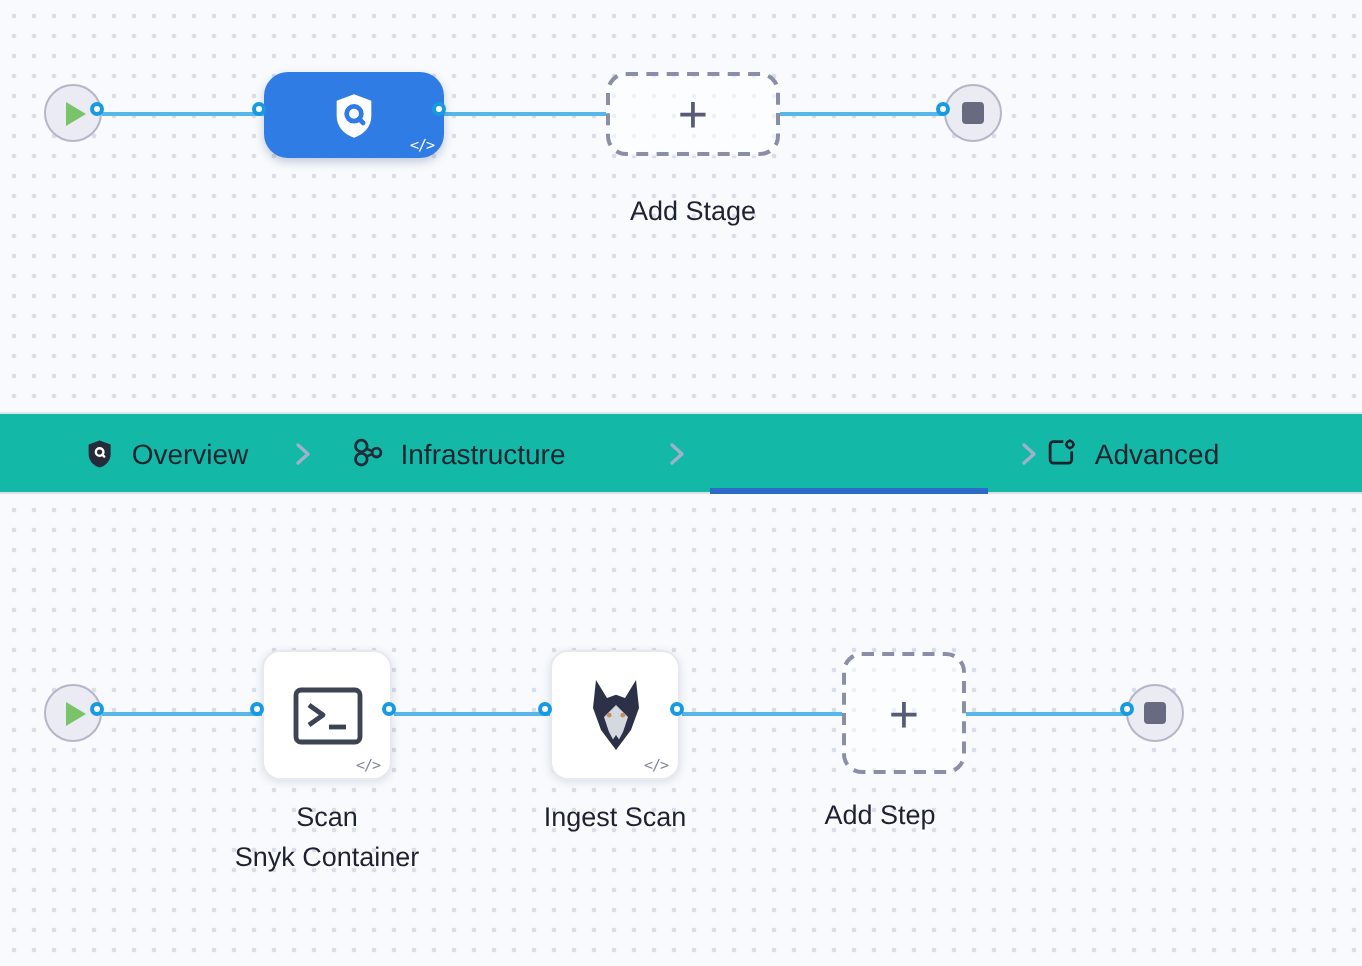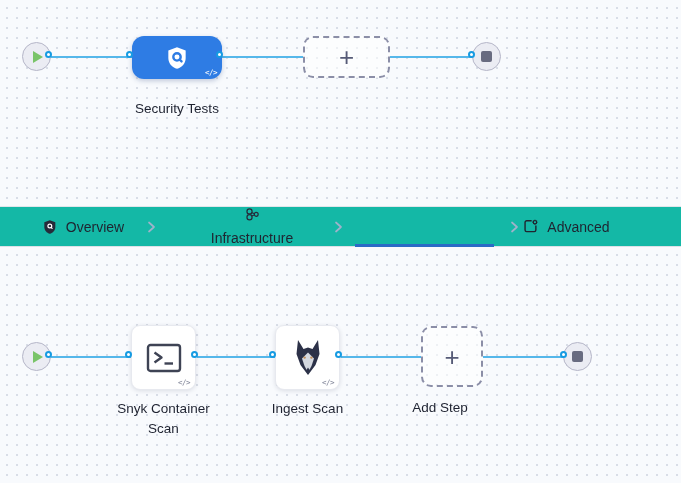--- a/index.html
+++ b/index.html
@@ -75,25 +75,25 @@
     <div class="cdot" style="left:468px; top:51px;"></div>
 
     <div class="stage-node">
       <svg class="ticon" width="26" height="26" viewBox="0 0 24 24">
         <path d="M12 2 L20 5 V12 C20 17 16.5 20.6 12 22 C7.5 20.6 4 17 4 12 V5 Z" fill="#ffffff"></path>
         <circle cx="12" cy="11" r="3.4" fill="none" stroke="#2e7ce4" stroke-width="2.2"></circle>
         <path d="M14.4 13.4 L16.2 15.2" stroke="#2e7ce4" stroke-width="2.2" stroke-linecap="round"></path>
       </svg>
       <span class="code-badge on-blue">&lt;/&gt;</span>
     </div>
-    <div class="node-label" style="left:132px; top:99px; width:90px;">Security Tests</div>
 
     <div class="dashed-node" style="left:303px; top:36px; width:87px; height:42px;">
       <span class="plus-glyph">+</span>
     </div>
+    <div class="node-label" style="left:303px; top:96px; width:87px;">Add Stage</div>
 
     <div class="endpoint" style="left:472px; top:42px;">
       <span class="stop-sq"></span>
     </div>
   </div>
 
   <div class="tabbar">
 
     <div class="tab" style="left:83px;">
       <svg class="ticon" width="16" height="16" viewBox="0 0 16 16">
@@ -103,21 +103,21 @@
       </svg>
       <span class="tab-label">Overview</span>
     </div>
 
     <div class="tab-sep" style="left:151px;">
       <svg width="16" height="16" viewBox="0 0 16 16">
           <path d="M6 3.5 L11 8 L6 12.5" fill="none" stroke="#9fb2ca" stroke-width="1.7" stroke-linecap="round" stroke-linejoin="round"></path>
         </svg>
     </div>
 
-    <div class="tab" style="left:252px;flex-direction:column;">
+    <div class="tab" style="left:229px;">
       <svg class="ticon" width="17" height="17" viewBox="0 0 17 17">
         <circle cx="5.4" cy="5" r="2.9" fill="none" stroke="#262b3a" stroke-width="1.4"></circle>
         <circle cx="5.4" cy="11.6" r="2.9" fill="none" stroke="#262b3a" stroke-width="1.4"></circle>
         <circle cx="13" cy="8.3" r="2.2" fill="none" stroke="#262b3a" stroke-width="1.4"></circle>
         <path d="M7.8 6.3 L10.9 7.6 M7.8 10.3 L10.9 9" stroke="#262b3a" stroke-width="1.3"></path>
       </svg>
       <span class="tab-label">Infrastructure</span>
     </div>
 
     <div class="tab-sep" style="left:338px;">
@@ -165,22 +165,22 @@
 
     <div class="white-node" style="left:131px; top:78px;">
       <svg class="ticon" width="36" height="30" viewBox="0 0 36 30">
         <rect x="2" y="2" width="32" height="26" rx="2.5" fill="none" stroke="#3e4354" stroke-width="2.4"></rect>
         <path d="M8.5 9.5 L15.5 14.5 L8.5 19.5" fill="none" stroke="#3e4354" stroke-width="2.4" stroke-linejoin="round"></path>
         <path d="M18.5 20.5 H27" stroke="#3e4354" stroke-width="2.4"></path>
       </svg>
       <span class="code-badge on-white">&lt;/&gt;</span>
     </div>
     <div class="node-label" style="left:103px; top:152px; width:121px;">
+      <div>Scan</div>
       <div>Snyk Container</div>
-      <div>Scan</div>
     </div>
 
     <div class="white-node" style="left:275px; top:78px;">
       <svg class="ticon" width="32" height="38" viewBox="0 0 32 38">
         <path d="M6 1 L11.5 10 L16 8.4 L20.5 10 L26 1 L27.5 15 L23.5 26 L16 36 L8.5 26 L4.5 15 Z" fill="#2c3148"></path>
         <path d="M16 13.5 L22 19.5 L19.5 27 L16 33.5 L12.5 27 L10 19.5 Z" fill="#d4d8e0"></path>
         <path d="M16 28.5 L18 31.5 L16 34.5 L14 31.5 Z" fill="#2c3148"></path>
         <circle cx="12.6" cy="18.6" r="1.2" fill="#c1905e"></circle>
         <circle cx="19.4" cy="18.6" r="1.2" fill="#c1905e"></circle>
       </svg>

